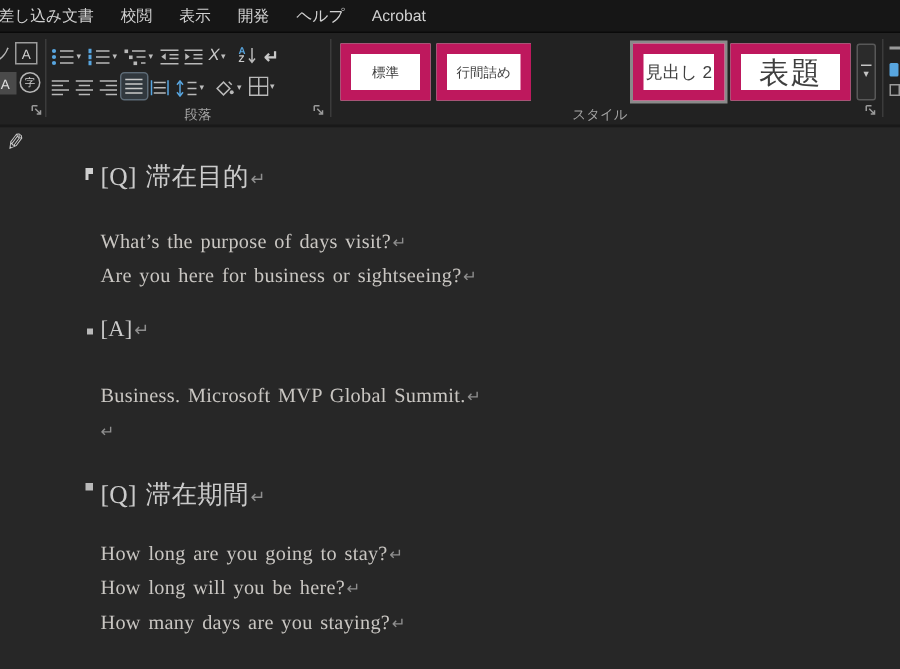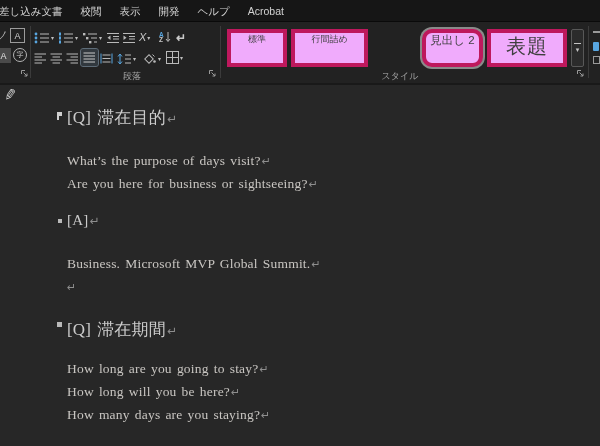--- a/index.html
+++ b/index.html
@@ -39,22 +39,22 @@
   .fgClip { position:absolute; color:#b9b9b9; font-size:11px; }
 
   
   .sortcol { display:flex; flex-direction:column; line-height:5px; }
   .sortcol .t { color:#58a6e0; font-size:6.5px; font-weight:bold; }
   .sortcol .b { color:#c9c9c9; font-size:6.5px; font-weight:bold; }
   .xchar { color:#c9c9c9; font-size:11px; font-style:italic; line-height:1; }
   .markschar { color:#c9c9c9; font-size:12px; font-weight:bold; line-height:1; }
 
   
-  .gbox { position:absolute; top:7px; height:38px; background:#f0abfc;
-          border:4px solid #be185d; display:flex; align-items:flex-start; justify-content:center;
+  .gbox { position:absolute; top:7px; height:38px; background:#ffffff;
+          border:7px solid #be185d; display:flex; align-items:center; justify-content:center;
           color:#3f3f3f; cursor:default; }
   .gbox.sel { box-shadow:0 0 0 2px #8a8a8a; }
   .gl-s { font-size:9px; }
   .gl-m { font-size:11.5px; }
   .gl-l { font-size:20px; font-family:"Liberation Serif", serif; font-weight:300; letter-spacing:1px; }
   #gallery-more { position:absolute; top:7px; width:13px; height:38px; background:#2b2b2b;
                   border:1px solid #585858; border-radius:2px; display:flex; flex-direction:column;
                   align-items:center; justify-content:center; gap:2px; }
   #gallery-more .bar { width:7px; height:1px; background:#c5c5c5; }
   #gallery-more .car { color:#c5c5c5; font-size:7px; line-height:1; }
@@ -222,24 +222,24 @@
           <path d="M1.5 1.5 H5 M1.5 1.5 V5" stroke="#9a9a9a" fill="none"></path>
           <path d="M3.5 3.5 L7 7 M7 4.5 V7 H4.5" stroke="#9a9a9a" fill="none"></path>
         </svg>
     </span>
 
     <div class="vsep" style="left:220px;"></div>
 
     <div class="gbox gl-s" style="left:227px; width:60px;">
       <span>標準</span>
     </div>
-    <div class="gbox gl-s" style="left:291px; width:77px;">
+    <div class="gbox gl-s" style="left:291px; width:63px;">
       <span>行間詰め</span>
     </div>
-    <div class="gbox gl-m sel" style="left:422px; width:61px;border-radius:10px;">
+    <div class="gbox gl-m sel" style="left:422px; width:61px;">
       <span>見出し 2</span>
     </div>
     <div class="gbox gl-l" style="left:487px; width:80px;">
       <span>表題</span>
     </div>
     <div id="gallery-more" style="left:571px;">
       <span class="bar"></span>
       <span class="car">▾</span>
     </div>
 

